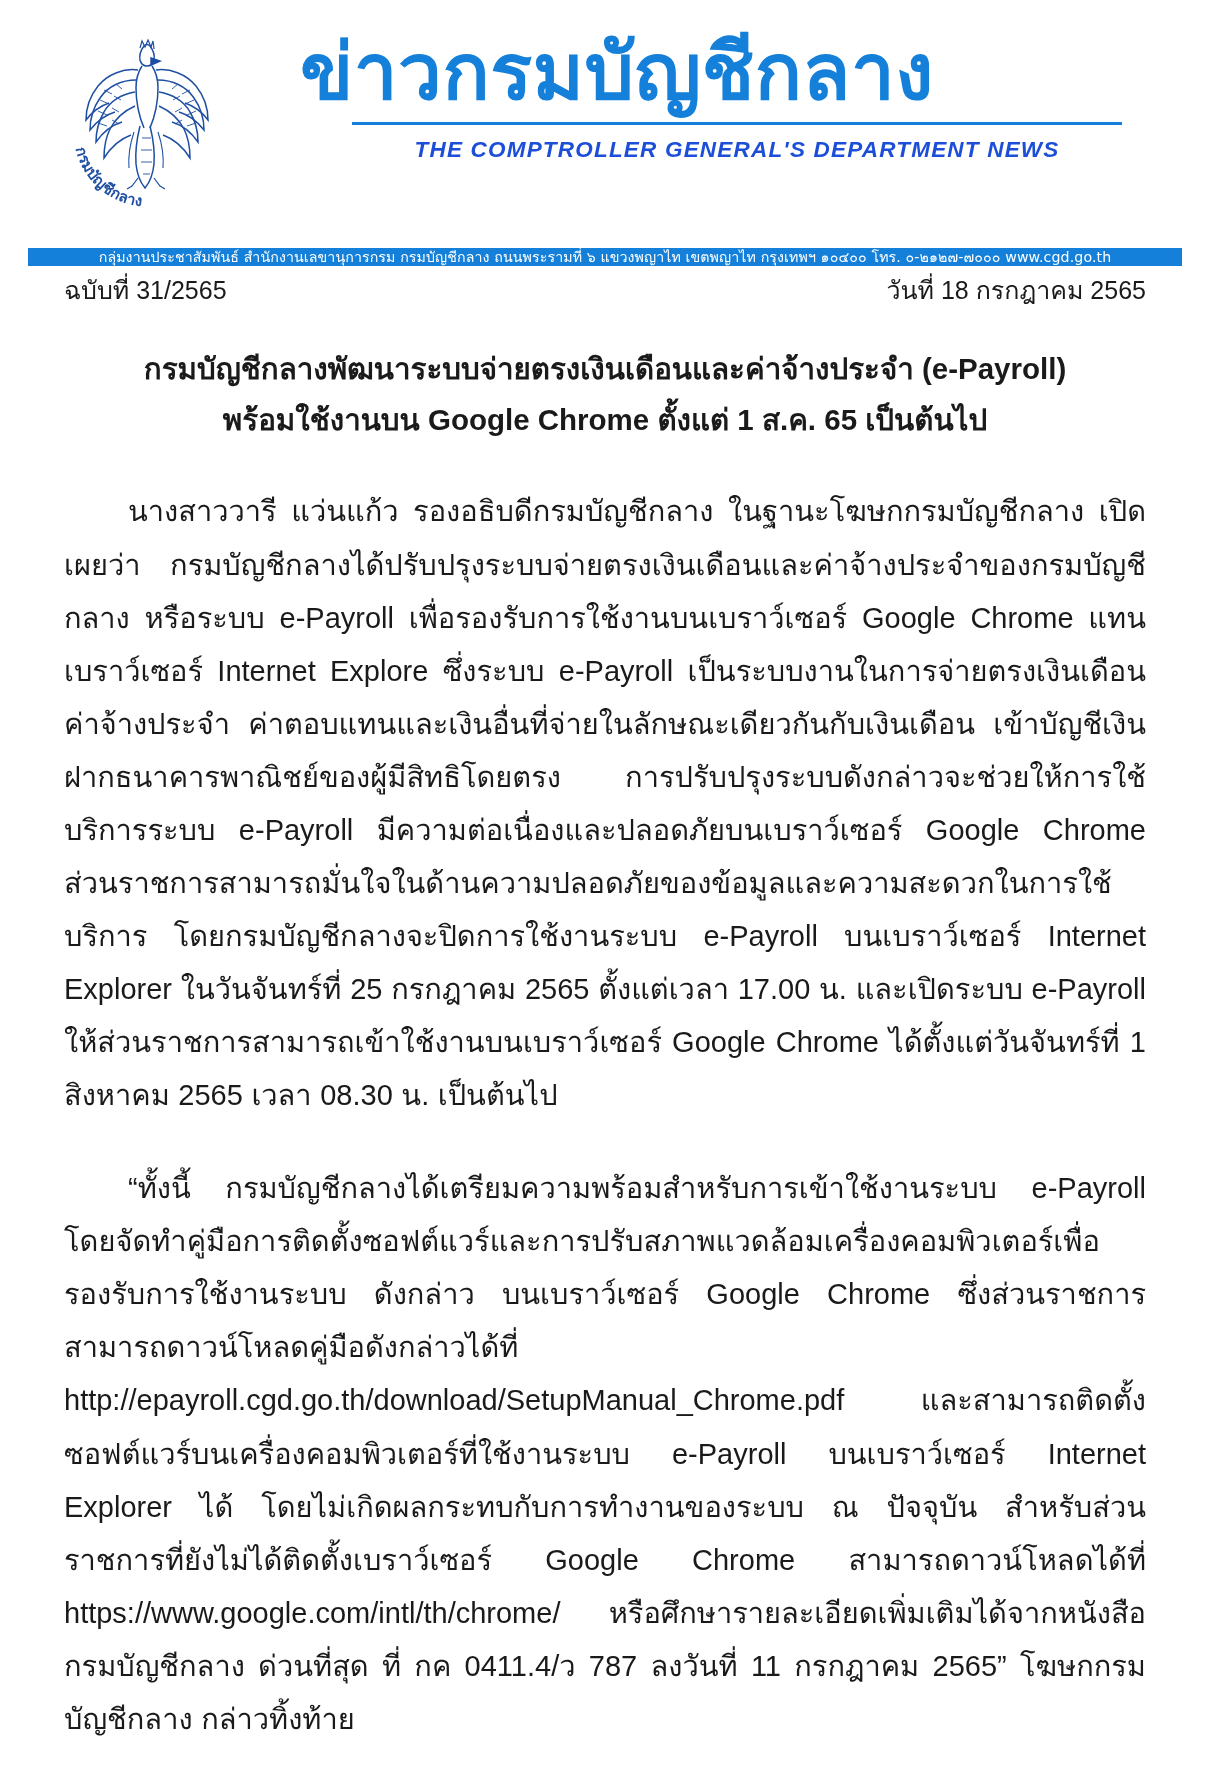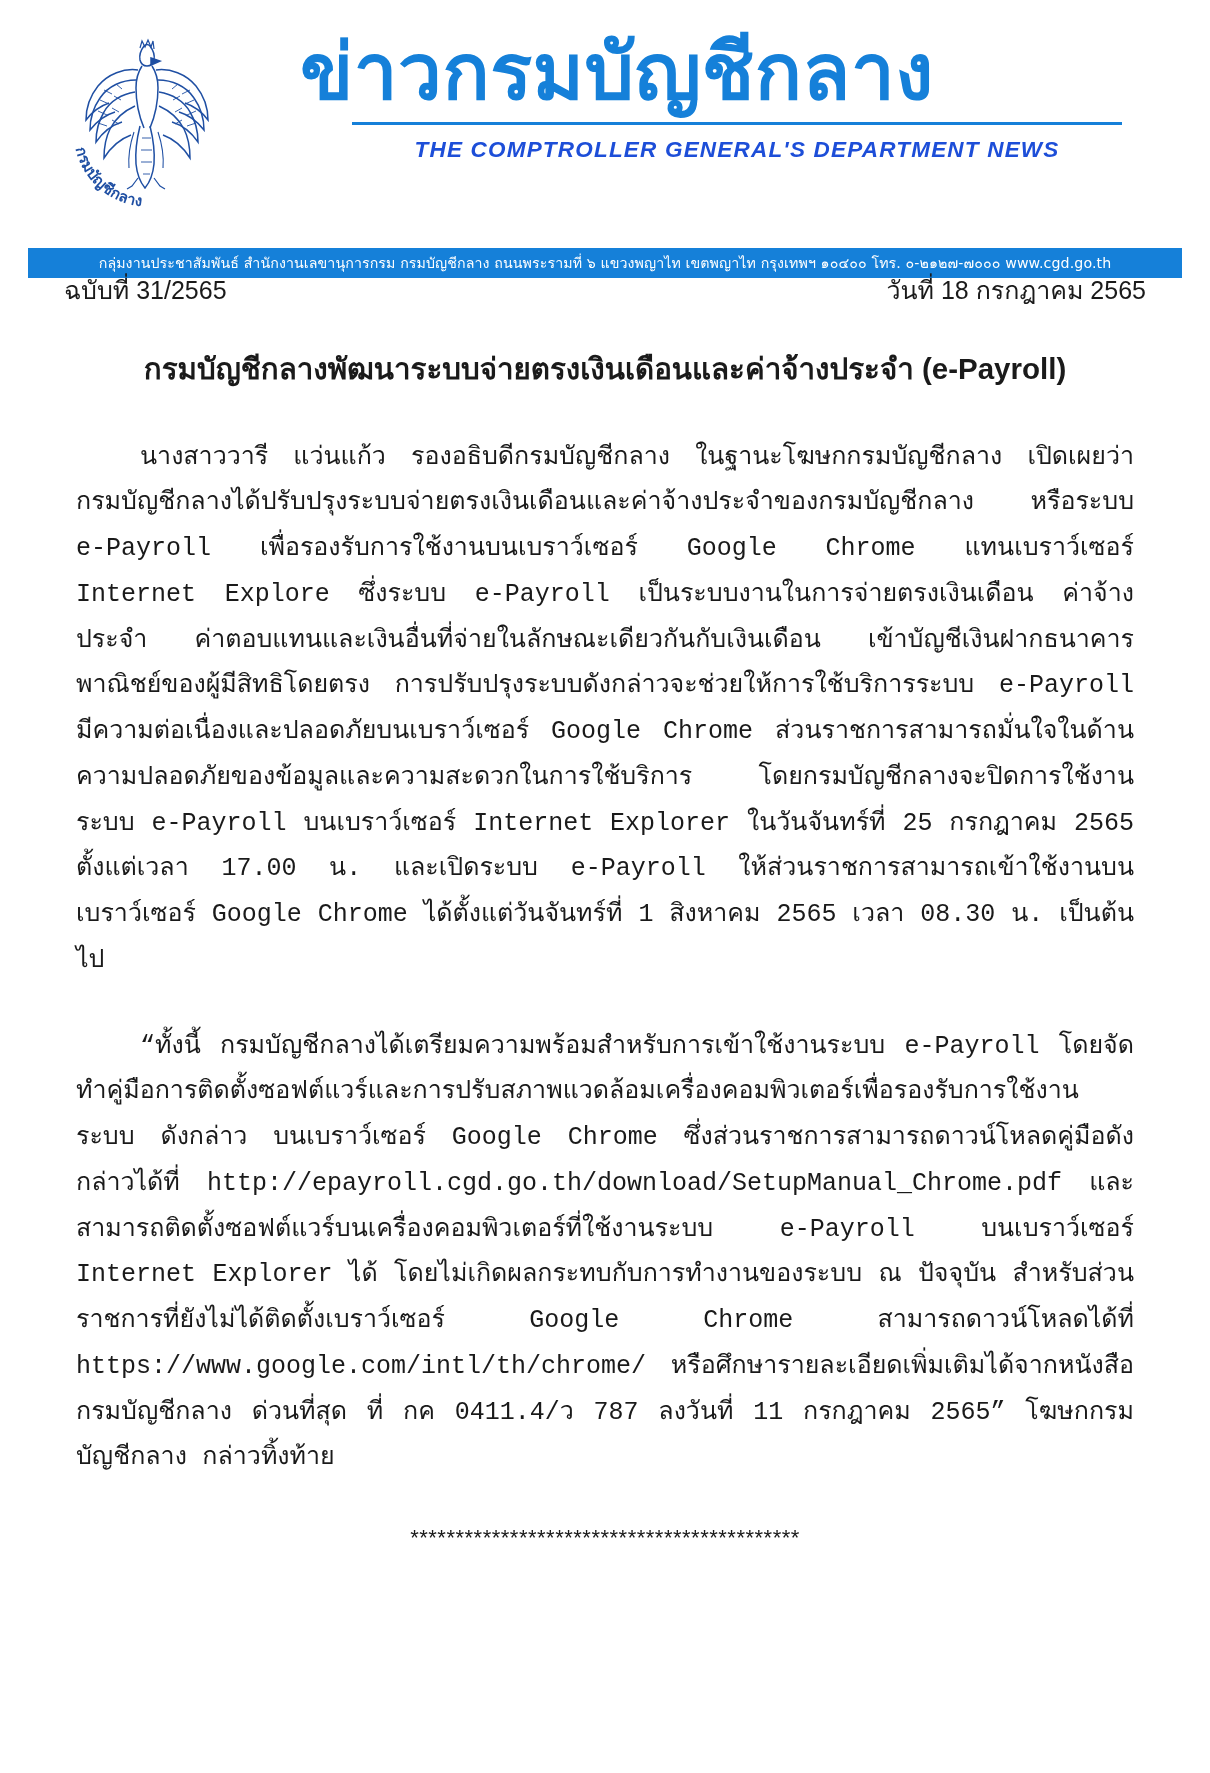--- a/index.html
+++ b/index.html
@@ -70,21 +70,21 @@
     letter-spacing: 1.2px;
     white-space: nowrap;
   }
 
   
   .address-bar {
     position: absolute;
     left: 28px;
     right: 28px;
     top: 248px;
-    height: 30px;
+    height: 18px;
     background: #1580d9;
     color: #ffffff;
     display: flex;
     align-items: center;
     justify-content: center;
     font-family: "DejaVu Sans", "Liberation Sans", sans-serif;
     font-size: 14.2px;
     letter-spacing: 0.1px;
     white-space: nowrap;
     overflow: hidden;
@@ -113,27 +113,26 @@
   .doc-title {
     margin: 34px 0 0 0;
     text-align: center;
     font-size: 29.5px;
     font-weight: 700;
     line-height: 1.72;
   }
   .doc-title .tline { display: block; }
 
   .para {
-    margin: 16px;
-    font-size: 25px;
+    margin: 4px;
+    font-size: 29px;
     line-height: 1.83;
     text-align: justify;
     text-justify: inter-word;
     word-spacing: 0.5px;
-    font-family: Liberation Mono, monospace;
   }
   .para.first { margin-top: 40px; }
   .para.second { margin-top: 40px; }
   .para .indent { display: inline-block; width: 64px; }
 
   .asterisks {
     margin-top: 44px;
     text-align: center;
     font-size: 22px;
     letter-spacing: 0.5px;
@@ -203,20 +202,21 @@
 
   <div class="doc-body">
 
     <div class="meta-row">
       <span>ฉบับที่ 31/2565</span>
       <span>วันที่ 18 กรกฎาคม 2565</span>
     </div>
 
     <h1 class="doc-title">
       <span class="tline">กรมบัญชีกลางพัฒนาระบบจ่ายตรงเงินเดือนและค่าจ้างประจำ (e-Payroll)</span>
+      <span class="tline">พร้อมใช้งานบน Google Chrome ตั้งแต่ 1 ส.ค. 65 เป็นต้นไป</span>
     </h1>
 
     <p class="para first"><span class="indent"></span><span>นางสาววารี แว่นแก้ว รองอธิบดีกรมบัญชีกลาง ในฐานะโฆษกกรมบัญชีกลาง เปิดเผยว่า กรมบัญชีกลางได้ปรับปรุงระบบจ่ายตรงเงินเดือนและค่าจ้างประจำของกรมบัญชีกลาง หรือระบบ e-Payroll เพื่อรองรับการใช้งานบนเบราว์เซอร์ Google Chrome แทนเบราว์เซอร์ Internet Explore ซึ่งระบบ e-Payroll เป็นระบบงานในการจ่ายตรงเงินเดือน ค่าจ้างประจำ ค่าตอบแทนและเงินอื่นที่จ่ายในลักษณะเดียวกันกับเงินเดือน เข้าบัญชีเงินฝากธนาคารพาณิชย์ของผู้มีสิทธิโดยตรง การปรับปรุงระบบดังกล่าวจะช่วยให้การใช้บริการระบบ e-Payroll มีความต่อเนื่องและปลอดภัยบนเบราว์เซอร์ Google Chrome ส่วนราชการสามารถมั่นใจในด้านความปลอดภัยของข้อมูลและความสะดวกในการใช้บริการ โดยกรมบัญชีกลางจะปิดการใช้งานระบบ e-Payroll บนเบราว์เซอร์ Internet Explorer ในวันจันทร์ที่ 25 กรกฎาคม 2565 ตั้งแต่เวลา 17.00 น. และเปิดระบบ e-Payroll ให้ส่วนราชการสามารถเข้าใช้งานบนเบราว์เซอร์ Google Chrome ได้ตั้งแต่วันจันทร์ที่ 1 สิงหาคม 2565 เวลา 08.30 น. เป็นต้นไป</span></p>
 
     <p class="para second"><span class="indent"></span><span>“ทั้งนี้ กรมบัญชีกลางได้เตรียมความพร้อมสำหรับการเข้าใช้งานระบบ e-Payroll โดยจัดทำคู่มือการติดตั้งซอฟต์แวร์และการปรับสภาพแวดล้อมเครื่องคอมพิวเตอร์เพื่อรองรับการใช้งานระบบ ดังกล่าว บนเบราว์เซอร์ Google Chrome ซึ่งส่วนราชการสามารถดาวน์โหลดคู่มือดังกล่าวได้ที่ http://epayroll.cgd.go.th/download/SetupManual_Chrome.pdf และสามารถติดตั้งซอฟต์แวร์บนเครื่องคอมพิวเตอร์ที่ใช้งานระบบ e-Payroll บนเบราว์เซอร์ Internet Explorer ได้ โดยไม่เกิดผลกระทบกับการทำงานของระบบ ณ ปัจจุบัน สำหรับส่วนราชการที่ยังไม่ได้ติดตั้งเบราว์เซอร์ Google Chrome สามารถดาวน์โหลดได้ที่ https://www.google.com/intl/th/chrome/ หรือศึกษารายละเอียดเพิ่มเติมได้จากหนังสือกรมบัญชีกลาง ด่วนที่สุด ที่ กค 0411.4/ว 787 ลงวันที่ 11 กรกฎาคม 2565” โฆษกกรมบัญชีกลาง กล่าวทิ้งท้าย</span></p>
 
     <div class="asterisks">*******************************************</div>
   </div>
 
 </div>

